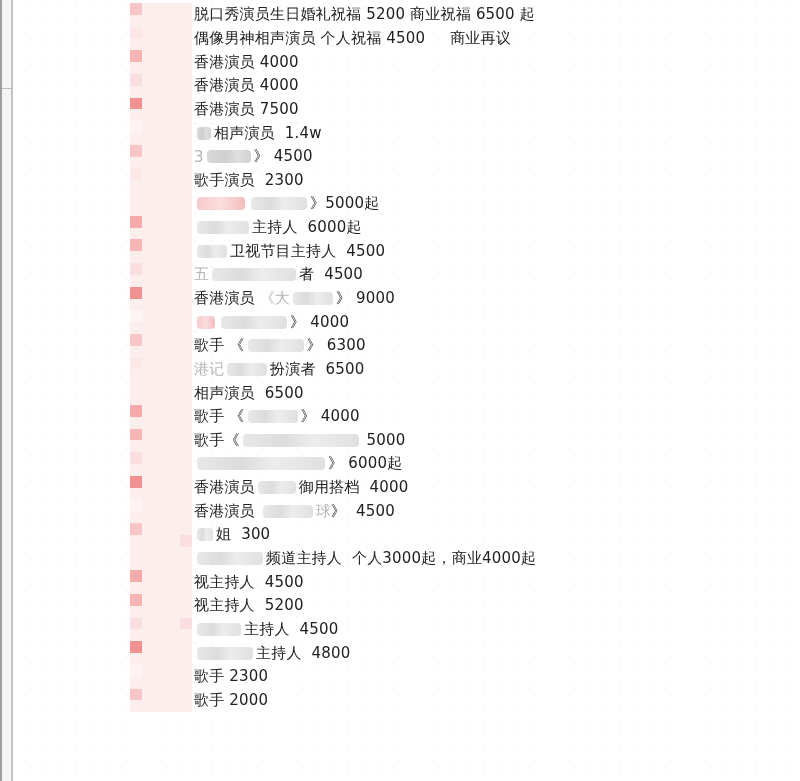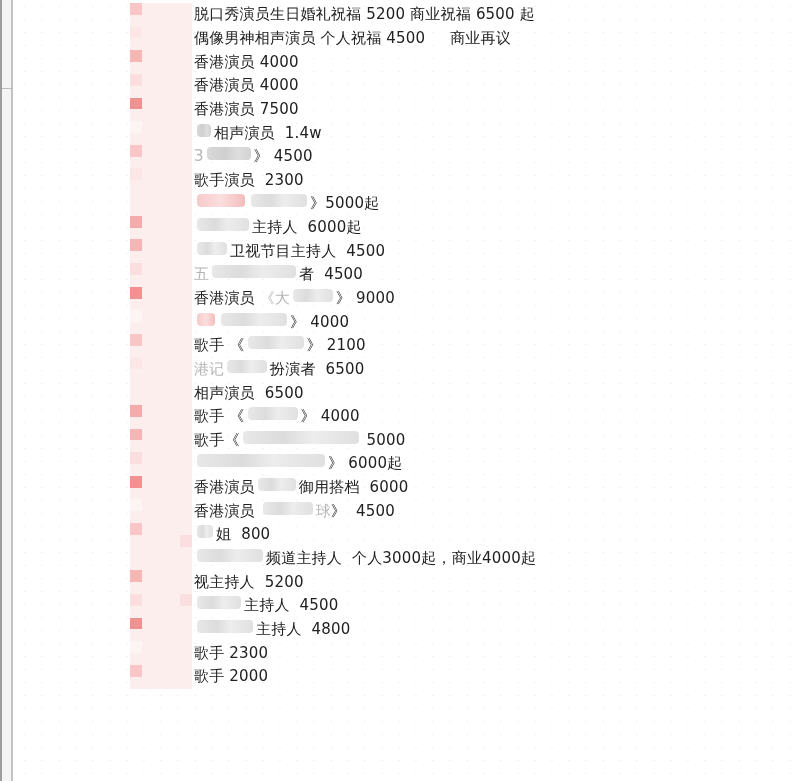--- a/index.html
+++ b/index.html
@@ -14,21 +14,21 @@
   .gutter{position:absolute;left:0;top:0;width:13px;height:781px;
     background:#f5f5f5;border-left:2px solid #9e9e9e;box-sizing:border-box;}
   .gutter .rline{position:absolute;right:0;top:0;width:2px;height:100%;background:#c2c2c2;}
   .gutter .hdiv{position:absolute;left:0;top:88px;width:100%;height:1px;background:#bdbdbd;}
   
   .list{position:absolute;left:0;top:3px;width:800px;}
   .line{height:23.65px;display:flex;align-items:center;}
   .redact{width:62px;height:23.65px;margin-left:130px;flex:0 0 auto;
     display:grid;grid-template-columns:repeat(5,1fr);grid-template-rows:1fr 1fr;}
   .redact i{display:block;}
-  .txtwrap{display:flex;align-items:flex-start;margin-left:2px;white-space:pre;}
+  .txtwrap{display:flex;align-items:center;margin-left:2px;white-space:pre;}
   .txt{font-size:15px;color:#212121;letter-spacing:0.2px;}
   .faint{font-size:15px;color:#b5b5b5;}
   .blur,.lightblur,.redblur{display:inline-block;height:13px;border-radius:4px;
     margin:0 3px;vertical-align:middle;flex:0 0 auto;}
   .blur{background:linear-gradient(90deg,#d9d9d9,#cfcfcf 40%,#dedede 70%,#d3d3d3);}
   .lightblur{background:linear-gradient(90deg,#e8e8e8,#dcdcdc 35%,#ededed 60%,#e0e0e0);}
   .redblur{background:linear-gradient(90deg,#f7caca,#fbdede 50%,#f4bcbc);}
 </style>
 </head>
 <body>
@@ -255,21 +255,21 @@
         <i style="background: rgb(253, 238, 238);"></i>
         <i style="background: rgb(253, 238, 238);"></i>
         <i style="background: rgb(253, 238, 238);"></i>
         <i style="background: rgb(253, 238, 238);"></i>
         <i style="background: rgb(253, 238, 238);"></i>
         <i style="background: rgb(253, 238, 238);"></i>
         <i style="background: rgb(253, 238, 238);"></i>
         <i style="background: rgb(253, 238, 238);"></i>
         <i style="background: rgb(253, 238, 238);"></i>
       </div>
-      <div class="txtwrap"><span class="txt">歌手 《</span><span class="lightblur" style="width: 56px;"></span><span class="txt">》 2100</span></div>
+      <div class="txtwrap"><span class="txt">歌手 《</span><span class="lightblur" style="width: 56px;"></span><span class="txt">》 6300</span></div>
     </div>
     <div class="line">
       <div class="redact">
         <i style="background: rgb(252, 230, 230);"></i>
         <i style="background: rgb(253, 238, 238);"></i>
         <i style="background: rgb(253, 238, 238);"></i>
         <i style="background: rgb(253, 238, 238);"></i>
         <i style="background: rgb(253, 238, 238);"></i>
         <i style="background: rgb(253, 238, 238);"></i>
         <i style="background: rgb(253, 238, 238);"></i>
@@ -345,21 +345,21 @@
         <i style="background: rgb(253, 238, 238);"></i>
         <i style="background: rgb(253, 238, 238);"></i>
         <i style="background: rgb(253, 238, 238);"></i>
         <i style="background: rgb(253, 238, 238);"></i>
         <i style="background: rgb(253, 238, 238);"></i>
         <i style="background: rgb(253, 238, 238);"></i>
         <i style="background: rgb(253, 238, 238);"></i>
         <i style="background: rgb(253, 238, 238);"></i>
         <i style="background: rgb(253, 238, 238);"></i>
       </div>
-      <div class="txtwrap"><span class="txt">香港演员</span><span class="lightblur" style="width: 38px;"></span><span class="txt">御用搭档  6000</span></div>
+      <div class="txtwrap"><span class="txt">香港演员</span><span class="lightblur" style="width: 38px;"></span><span class="txt">御用搭档  4000</span></div>
     </div>
     <div class="line">
       <div class="redact">
         <i style="background: rgb(253, 244, 244);"></i>
         <i style="background: rgb(253, 238, 238);"></i>
         <i style="background: rgb(253, 238, 238);"></i>
         <i style="background: rgb(253, 238, 238);"></i>
         <i style="background: rgb(253, 238, 238);"></i>
         <i style="background: rgb(253, 238, 238);"></i>
         <i style="background: rgb(253, 238, 238);"></i>
@@ -375,36 +375,51 @@
         <i style="background: rgb(253, 238, 238);"></i>
         <i style="background: rgb(253, 238, 238);"></i>
         <i style="background: rgb(253, 238, 238);"></i>
         <i style="background: rgb(253, 238, 238);"></i>
         <i style="background: rgb(253, 238, 238);"></i>
         <i style="background: rgb(253, 238, 238);"></i>
         <i style="background: rgb(253, 238, 238);"></i>
         <i style="background: rgb(253, 238, 238);"></i>
         <i style="background: rgb(251, 222, 223);"></i>
       </div>
-      <div class="txtwrap"><span class="lightblur" style="width: 16px;"></span><span class="txt">姐  800</span></div>
+      <div class="txtwrap"><span class="lightblur" style="width: 16px;"></span><span class="txt">姐  300</span></div>
     </div>
     <div class="line">
       <div class="redact">
         <i style="background: rgb(253, 238, 238);"></i>
         <i style="background: rgb(253, 238, 238);"></i>
         <i style="background: rgb(253, 238, 238);"></i>
         <i style="background: rgb(253, 238, 238);"></i>
         <i style="background: rgb(253, 238, 238);"></i>
         <i style="background: rgb(253, 238, 238);"></i>
         <i style="background: rgb(253, 238, 238);"></i>
         <i style="background: rgb(253, 238, 238);"></i>
         <i style="background: rgb(253, 238, 238);"></i>
         <i style="background: rgb(253, 238, 238);"></i>
       </div>
       <div class="txtwrap"><span class="lightblur" style="width: 66px;"></span><span class="txt">频道主持人  个人3000起，商业4000起</span></div>
+    </div>
+    <div class="line">
+      <div class="redact">
+        <i style="background: rgb(245, 171, 171);"></i>
+        <i style="background: rgb(253, 238, 238);"></i>
+        <i style="background: rgb(253, 238, 238);"></i>
+        <i style="background: rgb(253, 238, 238);"></i>
+        <i style="background: rgb(253, 238, 238);"></i>
+        <i style="background: rgb(253, 238, 238);"></i>
+        <i style="background: rgb(253, 238, 238);"></i>
+        <i style="background: rgb(253, 238, 238);"></i>
+        <i style="background: rgb(253, 238, 238);"></i>
+        <i style="background: rgb(253, 238, 238);"></i>
+      </div>
+      <div class="txtwrap"><span class="txt">视主持人  4500</span></div>
     </div>
     <div class="line">
       <div class="redact">
         <i style="background: rgb(247, 182, 182);"></i>
         <i style="background: rgb(253, 238, 238);"></i>
         <i style="background: rgb(253, 238, 238);"></i>
         <i style="background: rgb(253, 238, 238);"></i>
         <i style="background: rgb(253, 238, 238);"></i>
         <i style="background: rgb(253, 238, 238);"></i>
         <i style="background: rgb(253, 238, 238);"></i>

